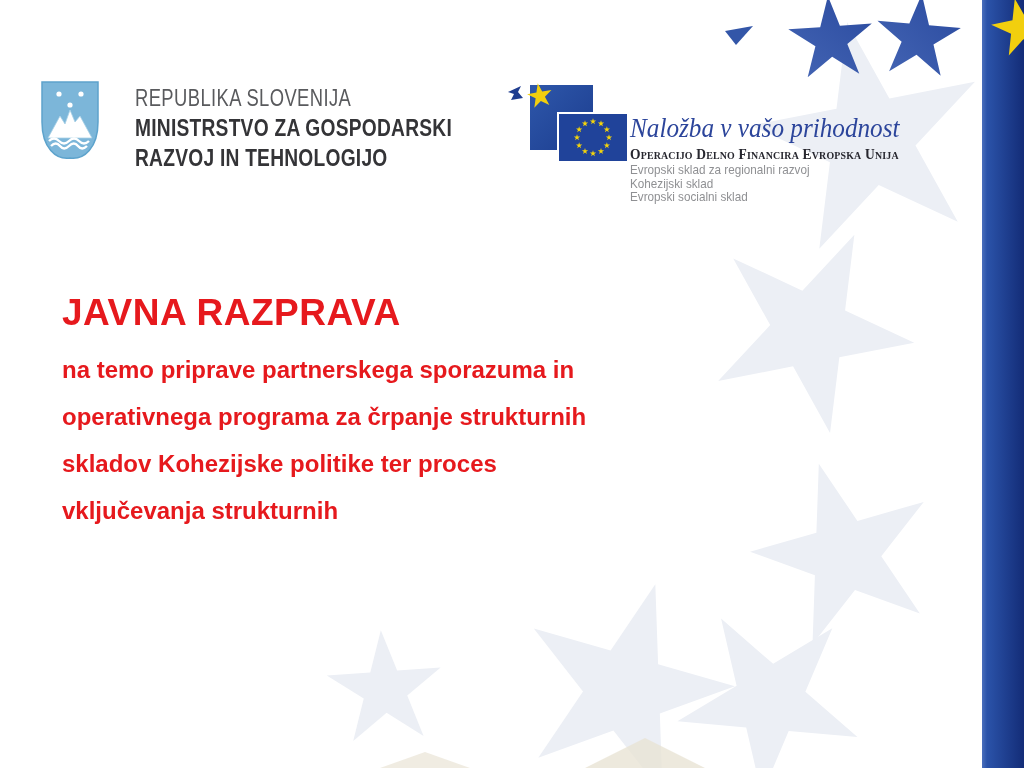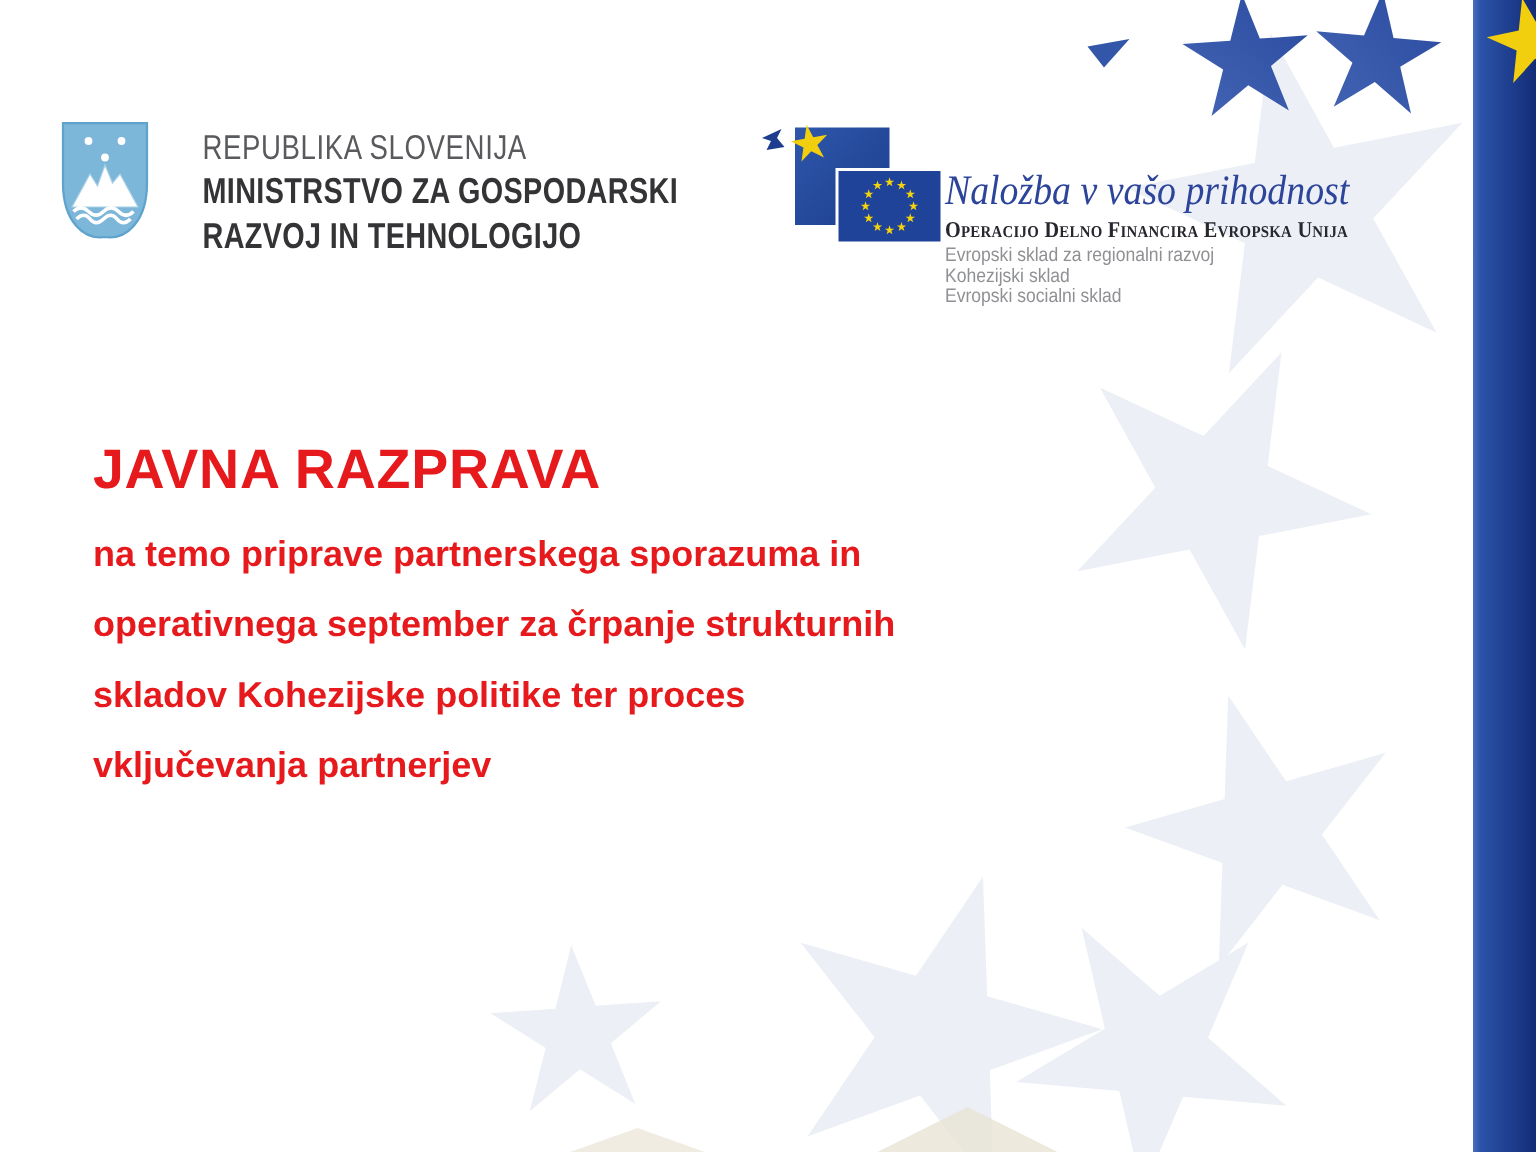--- a/index.html
+++ b/index.html
@@ -132,20 +132,20 @@
     <div class="eu-operation">Operacijo Delno Financira Evropska Unija</div>
     <div class="eu-fund">Evropski sklad za regionalni razvoj</div>
     <div class="eu-fund">Kohezijski sklad</div>
     <div class="eu-fund">Evropski socialni sklad</div>
   </div>
 
   <div class="title-block">
     <h1 class="main-title">JAVNA RAZPRAVA</h1>
     <div class="subtitle">
       <div>na temo priprave partnerskega sporazuma in</div>
-      <div>operativnega september za črpanje strukturnih</div>
+      <div>operativnega programa za črpanje strukturnih</div>
       <div>skladov Kohezijske politike ter proces</div>
-      <div>vključevanja partnerjev</div>
+      <div>vključevanja strukturnih</div>
     </div>
   </div>
 
 
 </div>
 
 </body></html>

